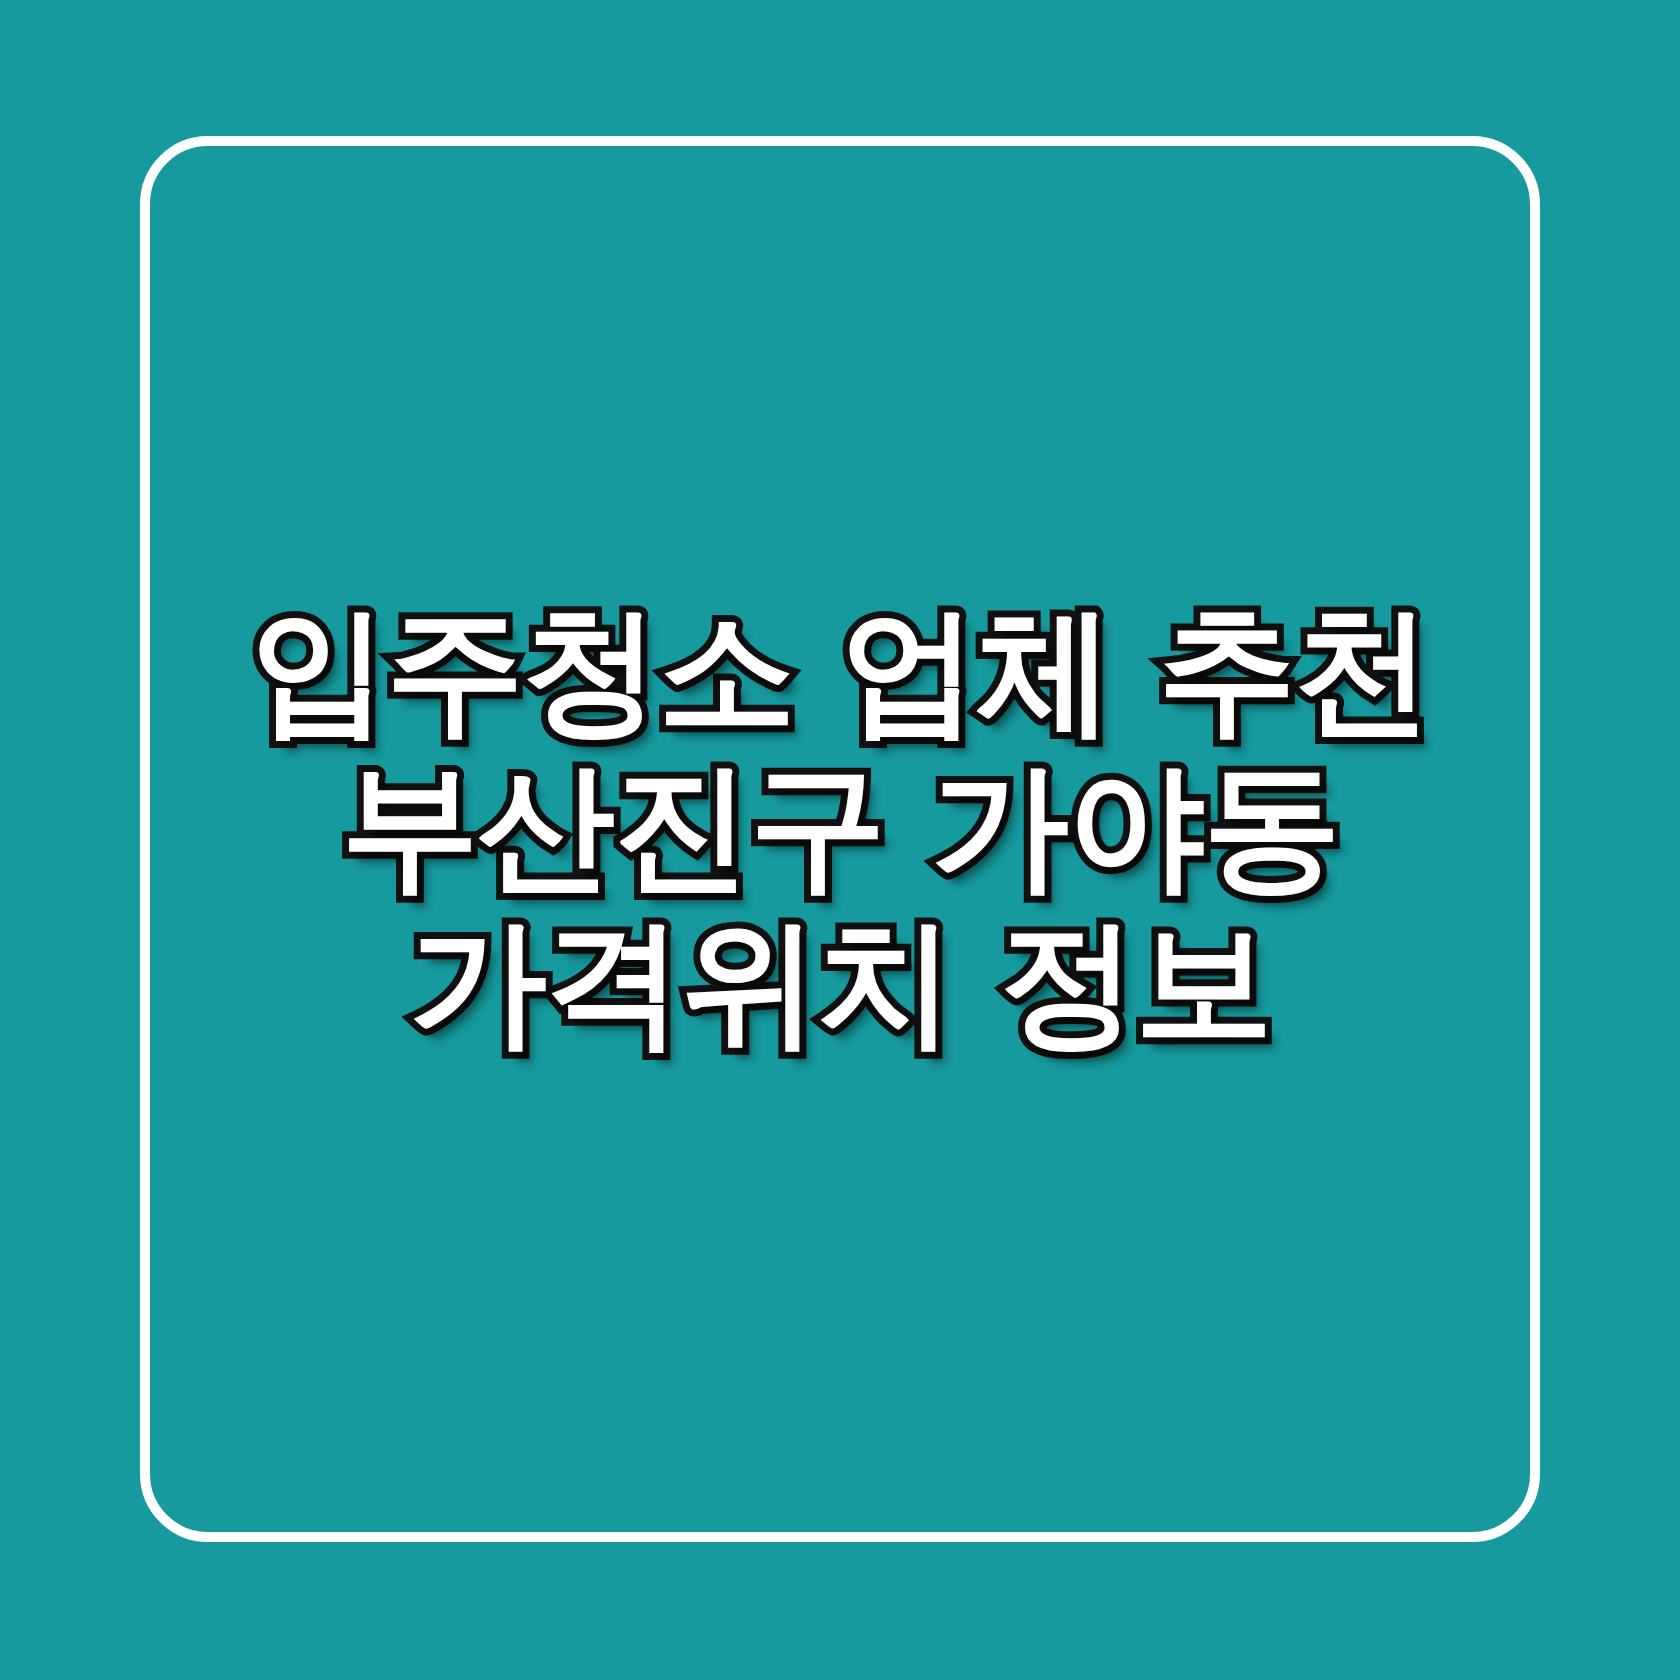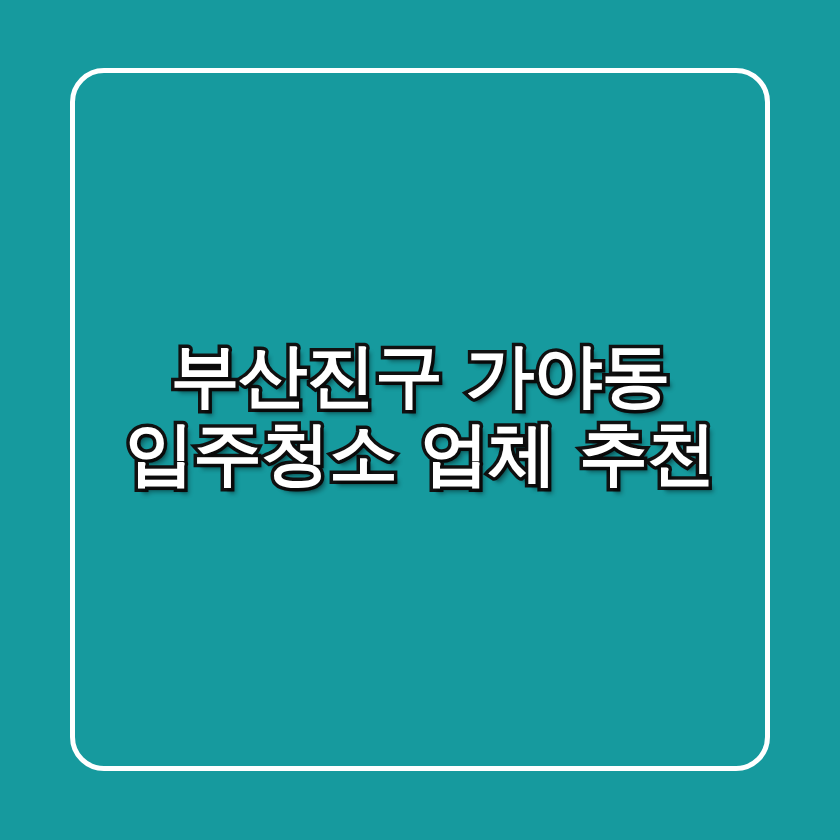--- a/index.html
+++ b/index.html
@@ -66,17 +66,18 @@
   }
 </style>
 </head>
 <body>
 
 <div id="thumbnail-card">
 
   <div id="decorative-frame"></div>
 
   <div id="headline-block">
+    <span class="headline-line">입주청소 업체 추천</span>
     <span class="headline-line">부산진구 가야동</span>
-    <span class="headline-line">입주청소 업체 추천</span>
+    <span class="headline-line">가격위치 정보</span>
   </div>
 
 </div>
 
 </body></html>

